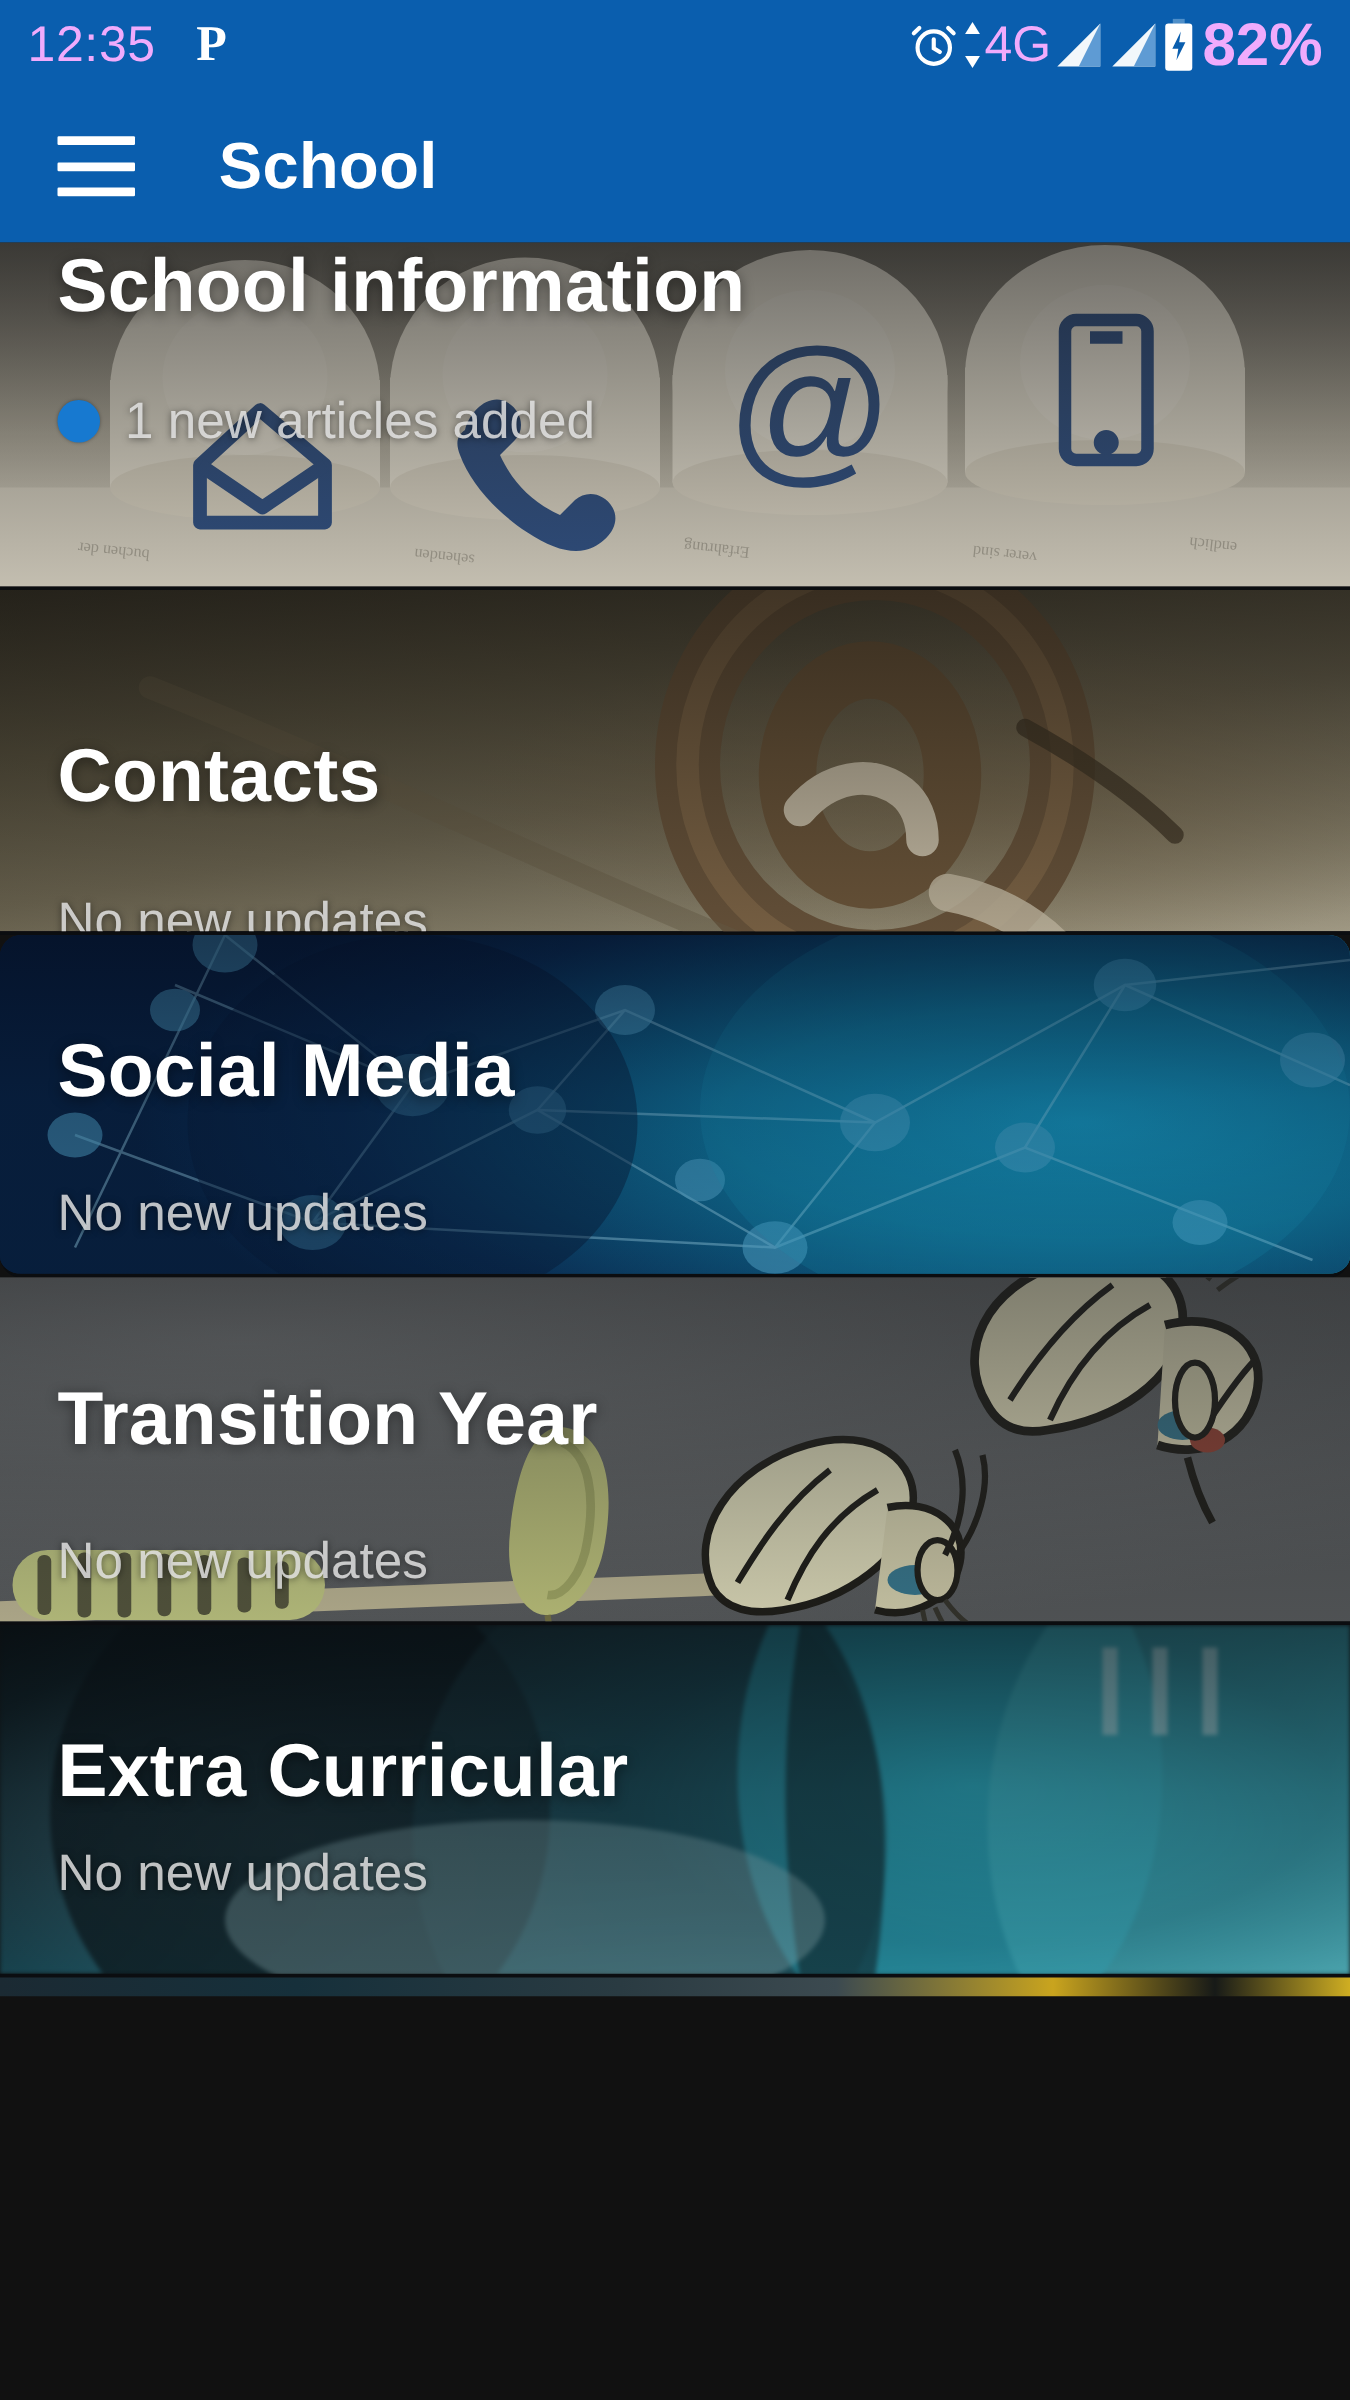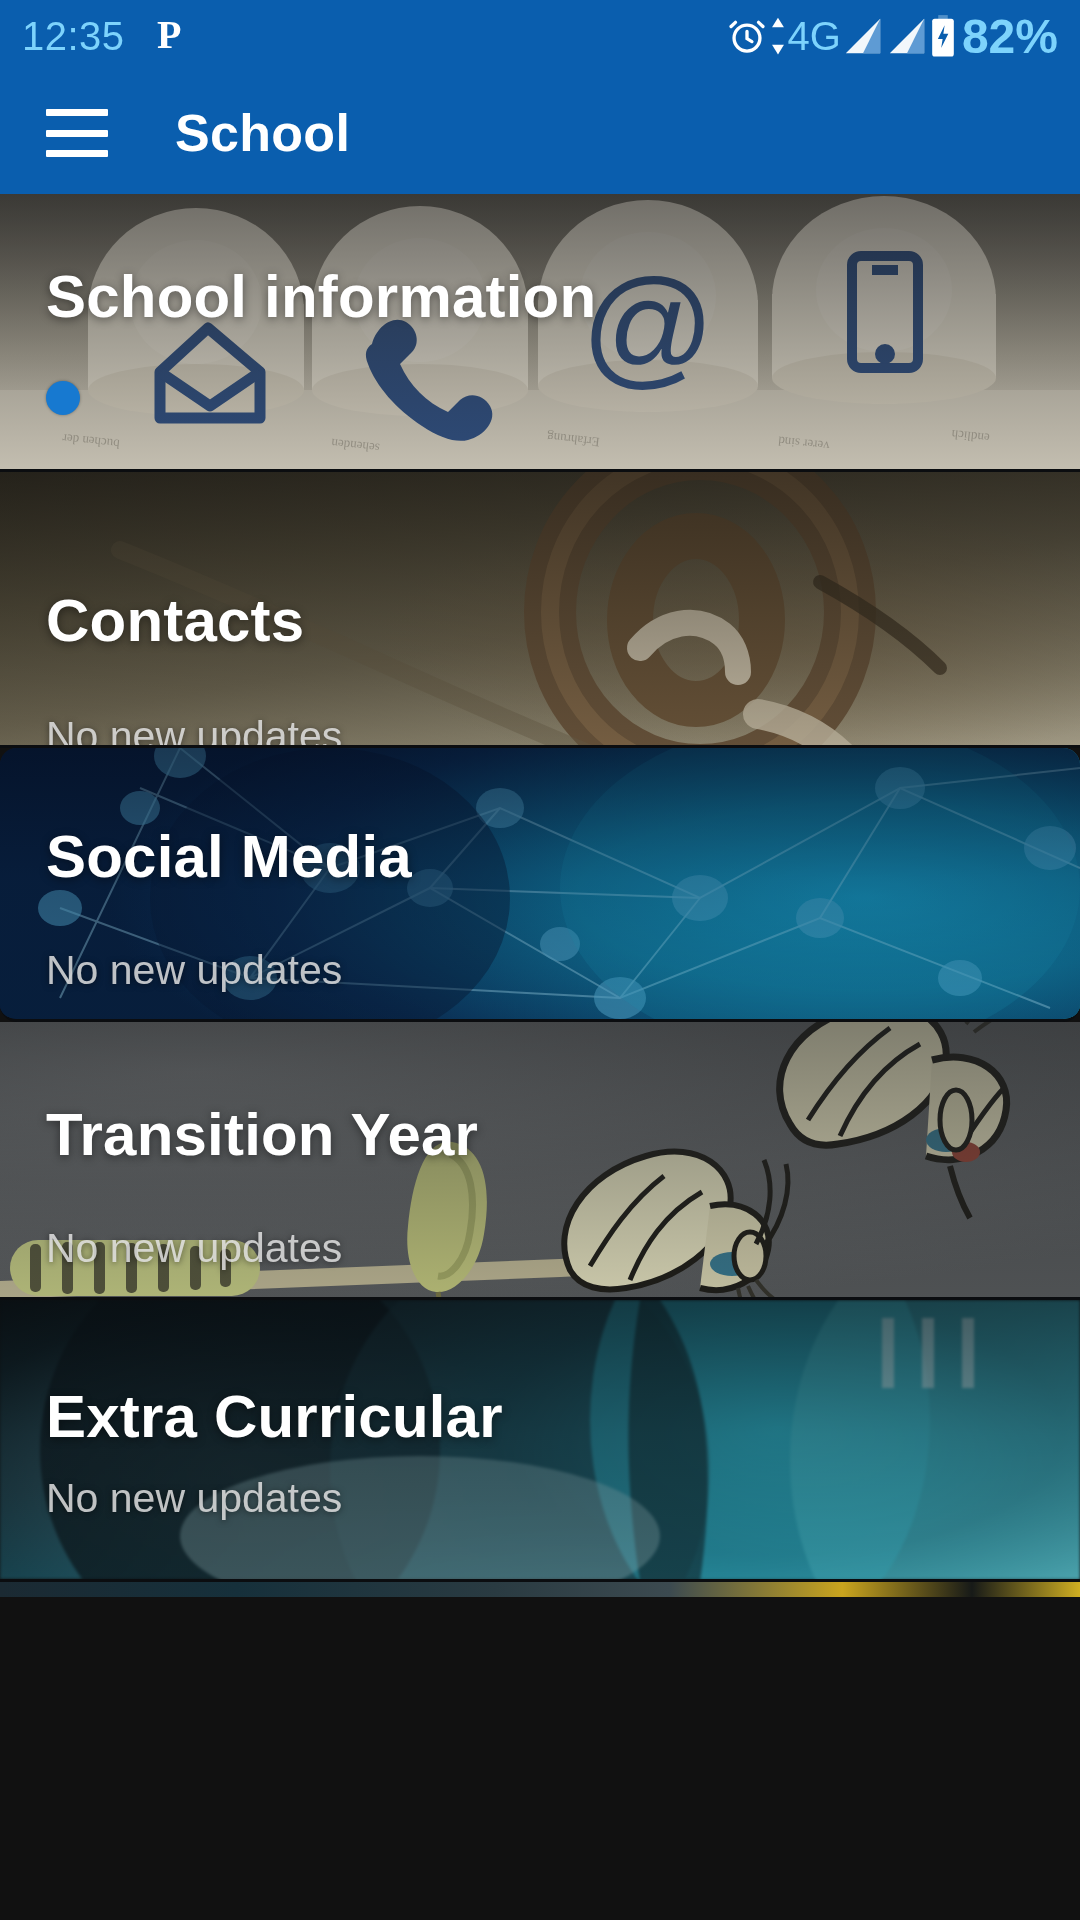--- a/index.html
+++ b/index.html
@@ -7,21 +7,21 @@
     width:1080px; height:1920px;
     background:#000;
     font-family:"Liberation Sans", sans-serif;
     overflow:hidden;
   }
   #screen { position:relative; width:1080px; height:1920px; overflow:hidden; background:#111; }
 
   
   .statusbar{
     position:relative; height:72px; width:100%;
-    background:#0A5EAE; color:#7dd3fc;
+    background:#0A5EAE; color:#f0abfc;
     display:flex; align-items:center; padding:12px 22px;
   }
   .sb-time{ font-size:40px; font-weight:400; letter-spacing:.5px; }
   .sb-left-icons{ display:flex; align-items:center; gap:16px; margin-left:30px; }
   .sb-spacer{ flex:1; }
   .sb-right{ display:flex; align-items:center; }
   .sb-pct{ font-size:48px; font-weight:700; margin-left:5px; }
   .svgw{ display:block; }
 
   
@@ -51,21 +51,21 @@
     color:rgba(232,232,232,.82); font-size:41px; font-weight:400;
     text-shadow:0 1px 6px rgba(0,0,0,.5);
   }
   .badge-dot{
     width:34px; height:34px; border-radius:50%; background:#1779D0;
     flex:0 0 34px; box-shadow:0 0 3px rgba(0,0,0,.35);
   }
 
   
   #card-school-information{ height:278px; }
-  #card-school-information .content{ padding-top:68px; }
+  #card-school-information .content{ }
   #card-school-information .card-title{ margin-bottom:50px; }
   .wood-bg{
     background:
       linear-gradient(180deg,#6d6a60 0%,#8a857a 22%,#b9b3a4 55%,#d8d2c3 80%,#cfc9ba 100%);
   }
 
   
   #card-contacts{ height:276px; }
   #card-contacts .content{ padding-top:114px; }
   #card-contacts .card-title{ margin-bottom:58px; }
@@ -228,20 +228,21 @@
             <line x1="872" y1="76" x2="898" y2="76"></line>
             <circle cx="885" cy="160" r="5" fill="#2B4E86"></circle>
           </g>
         </svg>
       </div>
       <div class="scrim" style="background:linear-gradient(180deg,rgba(25,25,25,.60) 0%,rgba(40,40,36,.42) 45%,rgba(60,58,50,.16) 100%);"></div>
       <div class="content">
         <div class="card-title">School information</div>
         <div class="card-sub">
           <span class="badge-dot"></span>
+          <span>1 new articles added</span>
         </div>
       </div>
     </div>
 
     <div class="card" id="card-contacts">
       <div class="bg at-bg">
         <svg width="1080" height="276" viewBox="0 0 1080 276" preserveAspectRatio="none" style="position:absolute;inset:0">
 
           <g transform="translate(520,-10)">
             <ellipse cx="180" cy="150" rx="150" ry="158" fill="none" stroke="#6a533a" stroke-width="52"></ellipse>

